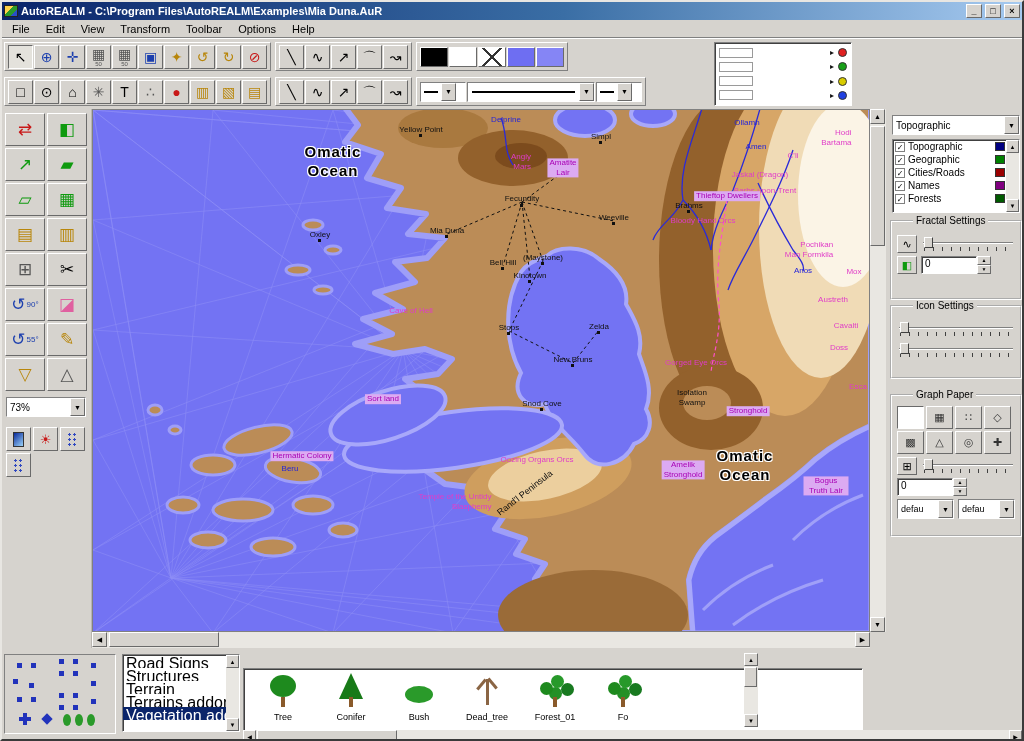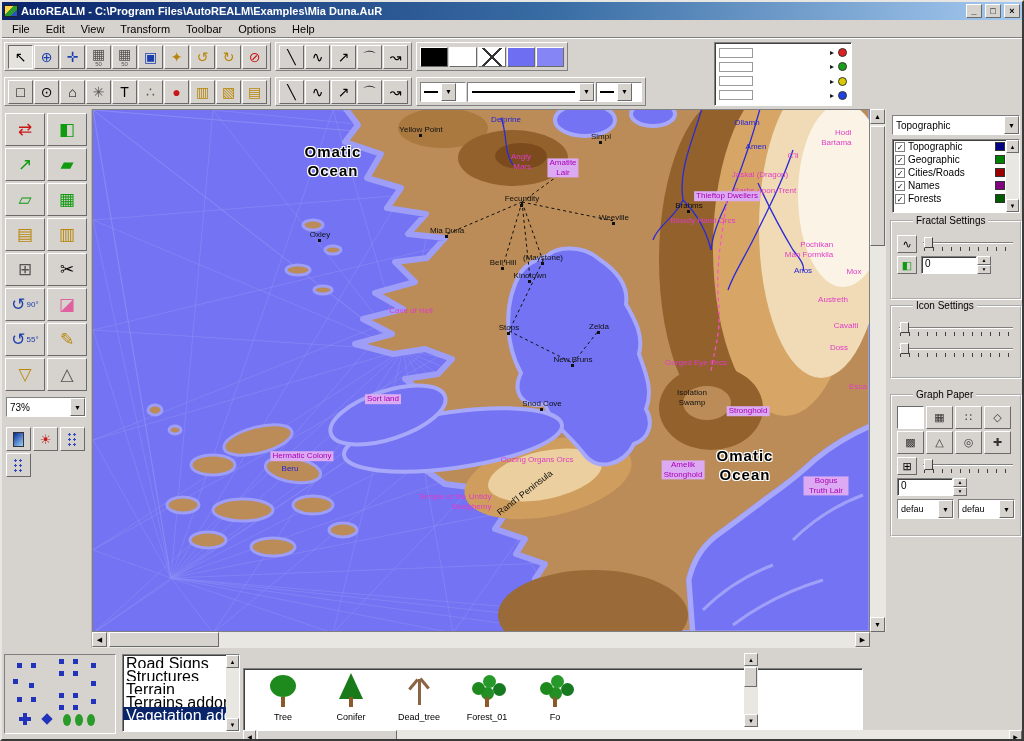--- a/index.html
+++ b/index.html
@@ -832,20 +832,24 @@
           <div class="pal-label">Tree</div>
         </div>
 
         <div class="pal-item">
           <div class="pal-icon" data-icon="conifer"></div>
           <div class="pal-label">Conifer</div>
         </div>
 
 
 
+        <div class="pal-item">
+          <div class="pal-icon" data-icon="bush"></div>
+          <div class="pal-label">Bush</div>
+        </div>
 
         <div class="pal-item">
           <div class="pal-icon" data-icon="dead"></div>
           <div class="pal-label">Dead_tree</div>
         </div>
 
         <div class="pal-item">
           <div class="pal-icon" data-icon="forest"></div>
           <div class="pal-label">Forest_01</div>
         </div>

